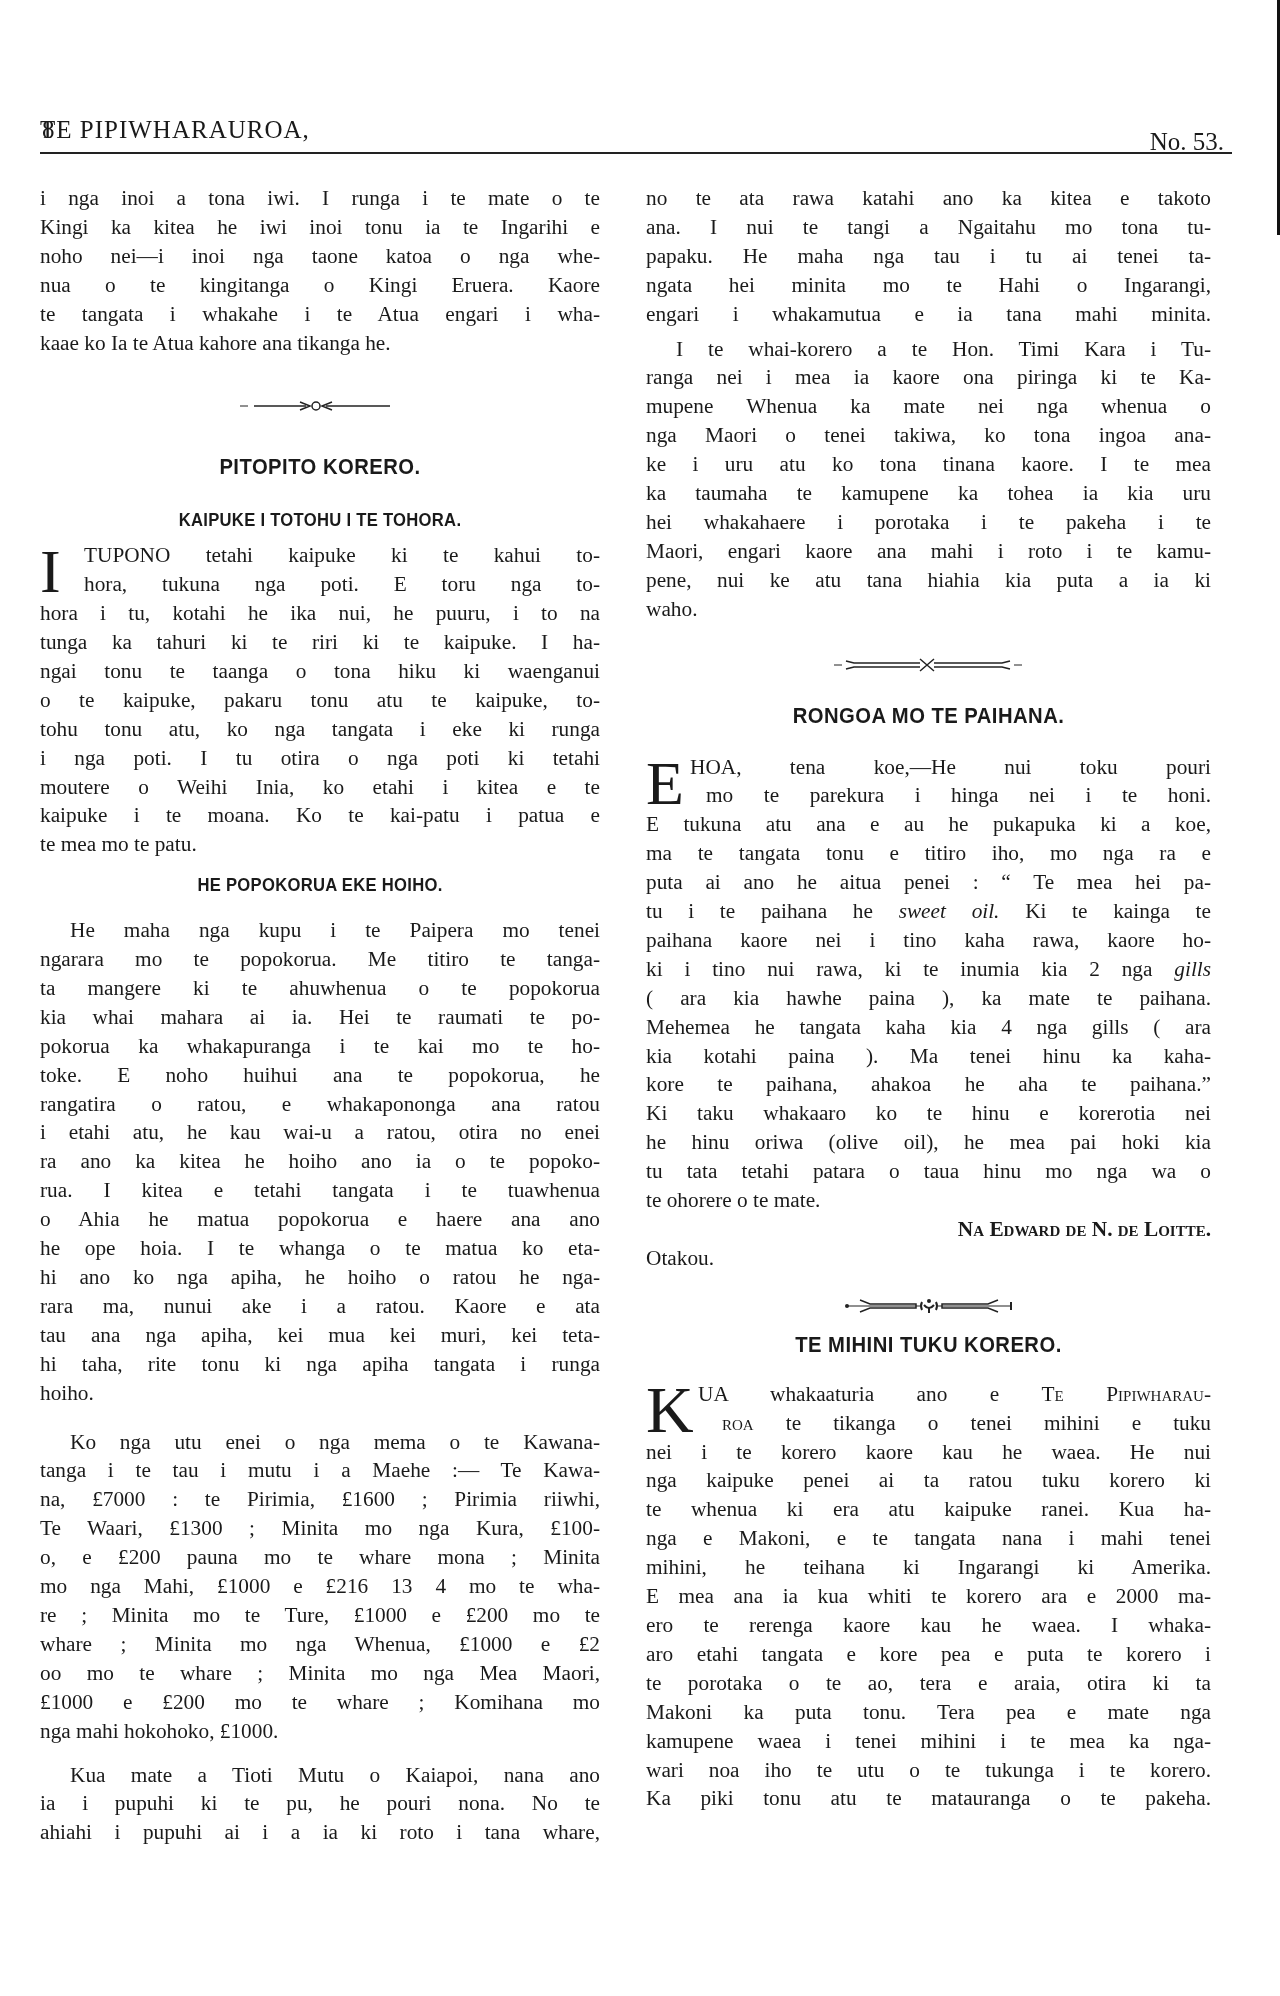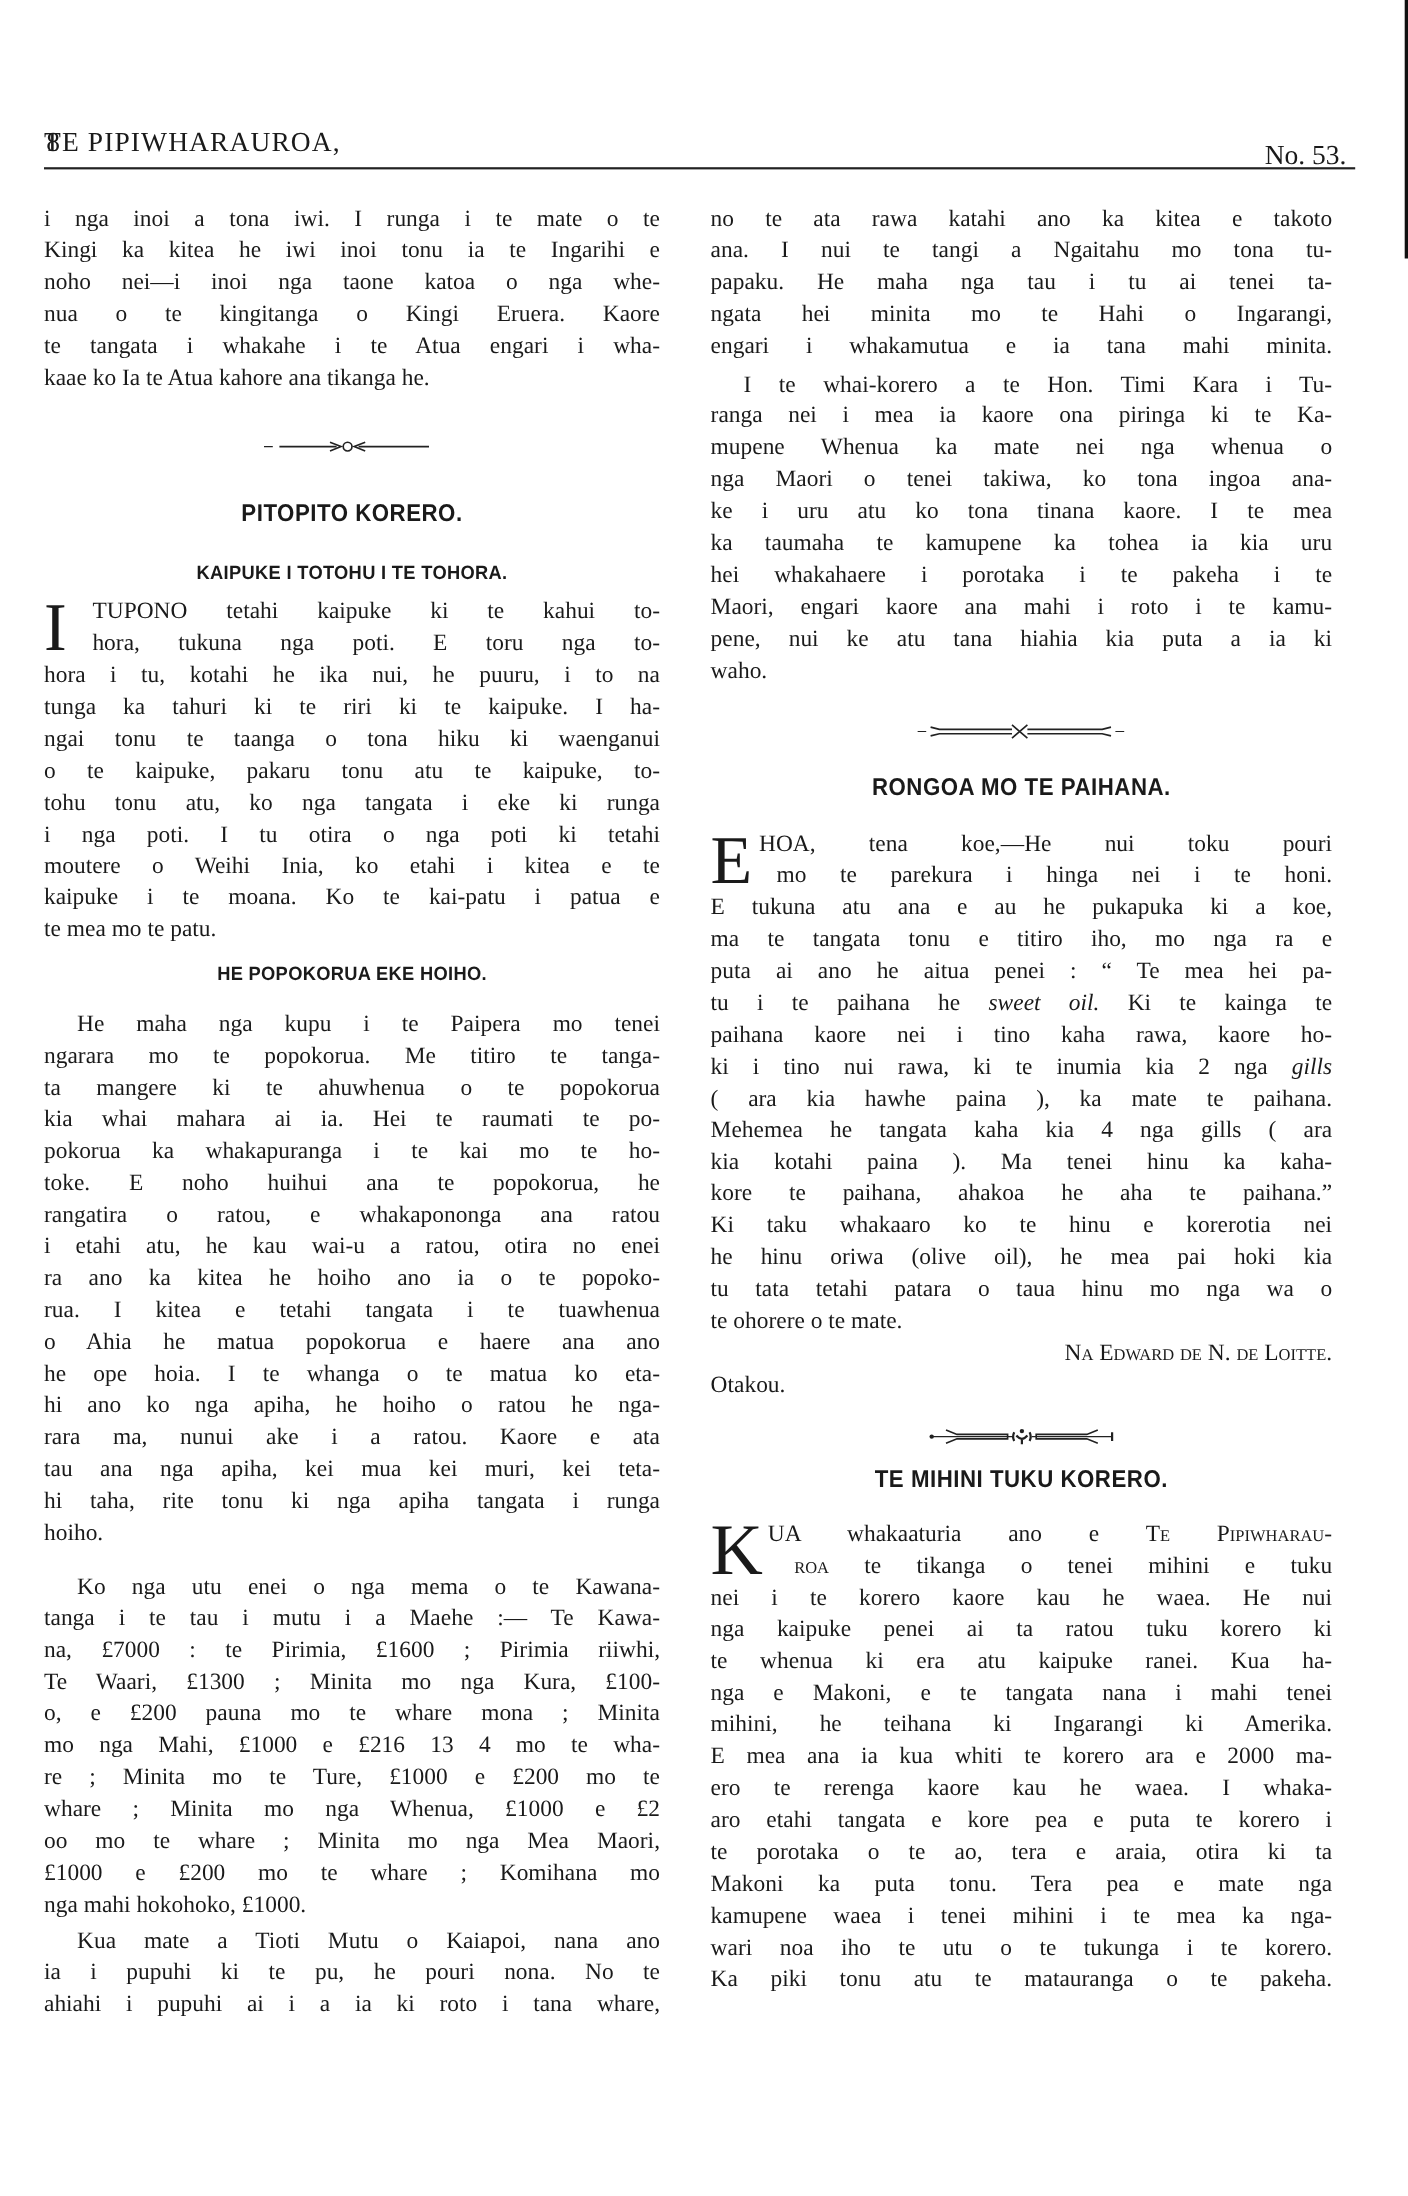--- a/index.html
+++ b/index.html
@@ -19,21 +19,21 @@
     .header .title { position: absolute; left: 0; right: 0; top: 4px; font-size: 25px; letter-spacing: 1px; }
     .header .num { position: absolute; right: 8px; top: 16px; font-size: 25px; }
 
     .col { position: absolute; top: 184px; font-size: 21.3px; line-height: 28.9px; }
     .col.left { left: 40px; width: 560px; }
     .col.right { left: 646px; width: 565px; }
 
     .ln { display: block; white-space: nowrap; text-align: justify; text-align-last: justify; }
     .ln.last { text-align-last: left; }
     .ln.indent { padding-left: 30px; }
-    .ln.rt { text-align: left; text-align-last: right; }
+    .ln.rt { text-align: left; text-align-last: right; font-weight: bold; }
 
     .h1 { font-family: "Liberation Sans", "DejaVu Sans", sans-serif; font-weight: bold; text-align: center;
           font-size: 22px; letter-spacing: 0.5px; transform: scaleX(0.92); }
     .h2 { font-family: "Liberation Sans", "DejaVu Sans", sans-serif; font-weight: bold; text-align: center;
           font-size: 17.5px; letter-spacing: 0.3px; transform: scaleX(0.95); }
 
     .orn { display: flex; justify-content: center; align-items: center; height: 30px; }
 
     .dropcap-block { position: relative; }
     .dropcap {
@@ -124,21 +124,21 @@
     <span class="ln">Te Waari, £1300 ;  Minita mo nga Kura, £100-</span>
     <span class="ln">o, e £200 pauna mo te whare mona ;  Minita</span>
     <span class="ln">mo nga Mahi, £1000 e £216  13  4 mo te wha-</span>
     <span class="ln">re ;  Minita mo te Ture, £1000 e £200 mo te</span>
     <span class="ln">whare ;  Minita mo nga Whenua, £1000 e £2</span>
     <span class="ln">oo mo te whare ; Minita mo nga Mea Maori,</span>
     <span class="ln">£1000 e £200 mo te whare ;  Komihana mo</span>
     <span class="ln last">nga mahi hokohoko, £1000.</span>
   </div>
 
-  <div style="margin-top:4px;">
+  <div style="margin-top:15px;">
     <span class="ln indent">Kua mate a Tioti Mutu o Kaiapoi, nana ano</span>
     <span class="ln">ia i pupuhi ki te pu, he pouri nona.  No te</span>
     <span class="ln">ahiahi i pupuhi ai i a ia ki roto i tana whare,</span>
   </div>
 </div>
 
 <div class="col right">
   <div>
     <span class="ln">no te ata rawa katahi ano ka kitea e takoto</span>
     <span class="ln">ana.  I nui te tangi a Ngaitahu mo tona tu-</span>

